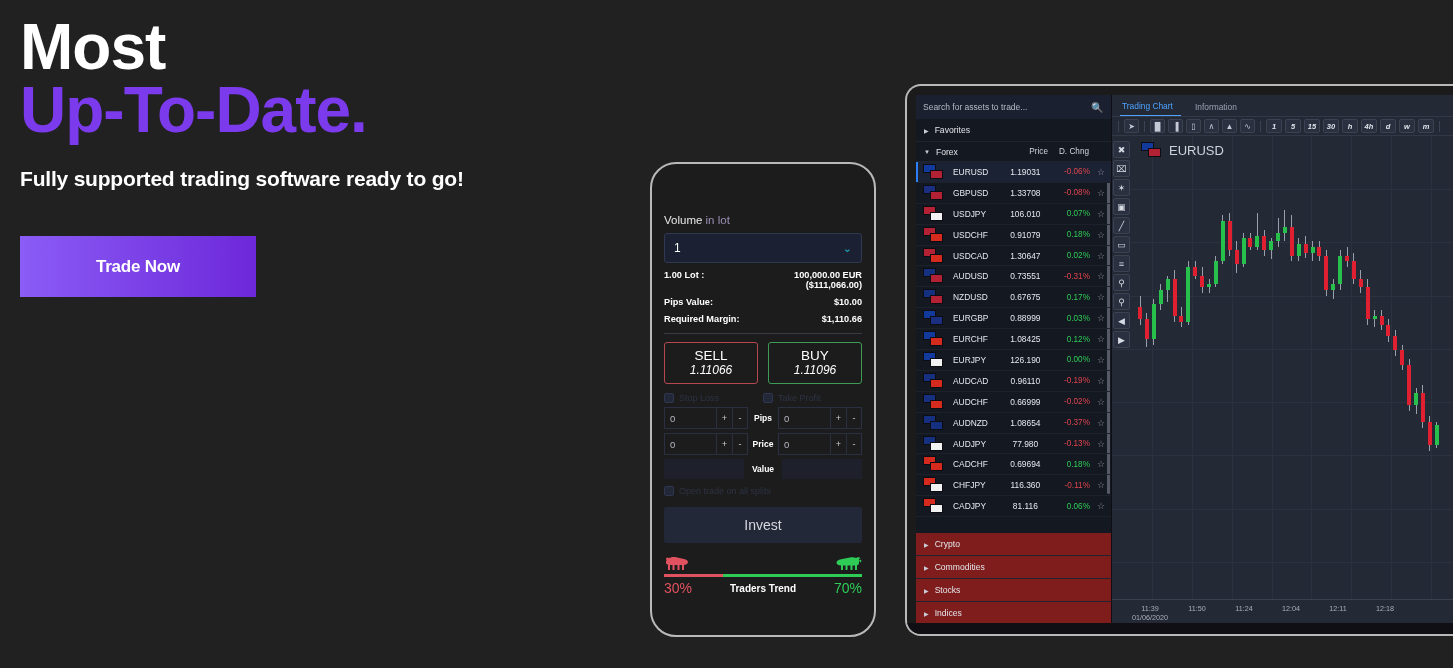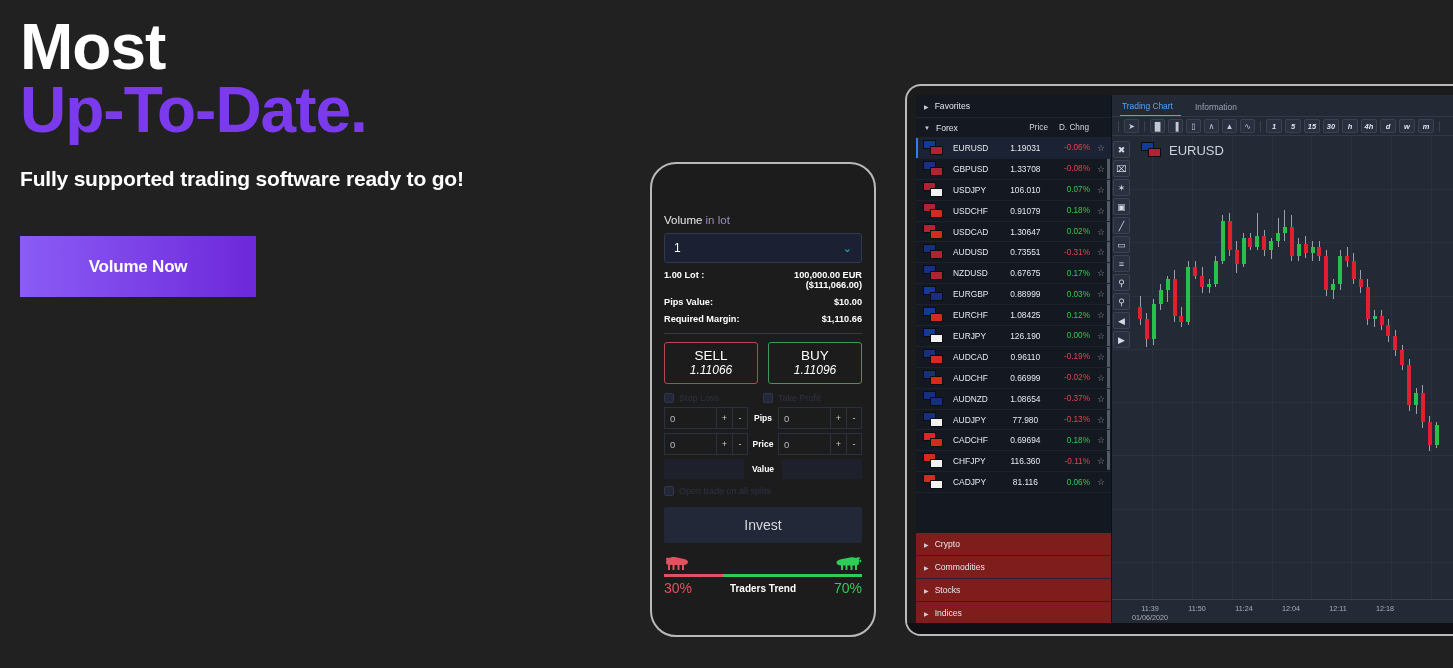--- a/index.html
+++ b/index.html
@@ -191,21 +191,21 @@
   #botbar{ position:absolute; left:0; right:0; bottom:0; height:11px;
      background:#101014; }
 </style>
 </head>
 <body>
 
 <section id="hero">
   <div class="h1">Most</div>
   <div class="h1 purple">Up-To-Date.</div>
   <div class="sub">Fully supported trading software ready to go!</div>
-  <button id="trade-now">Volume Now</button>
+  <button id="trade-now">Trade Now</button>
 </section>
 
 <section id="phone">
   <div class="pad-top"></div>
 
   <div class="lbl-volume">
     <span>Volume</span><span class="dim"> in lot</span>
   </div>
 
   <div class="select-box">
@@ -333,20 +333,24 @@
       <span class="pm">Traders Trend</span>
       <span class="pr">70%</span>
     </div>
   </div>
 </section>
 
 <section id="desktop">
  <div id="dtinner">
 
   <aside id="assets">
+    <div id="search">
+      <span class="ph">Search for assets to trade...</span>
+      <span class="mg">🔍</span>
+    </div>
 
     <div class="group">
       <span class="tri">▶</span>
       <span class="gname">Favorites</span>
     </div>
 
     <div class="colhdr">
       <span class="tri">▼</span>
       <span class="gname">Forex</span>
       <span class="ch-price">Price</span>

